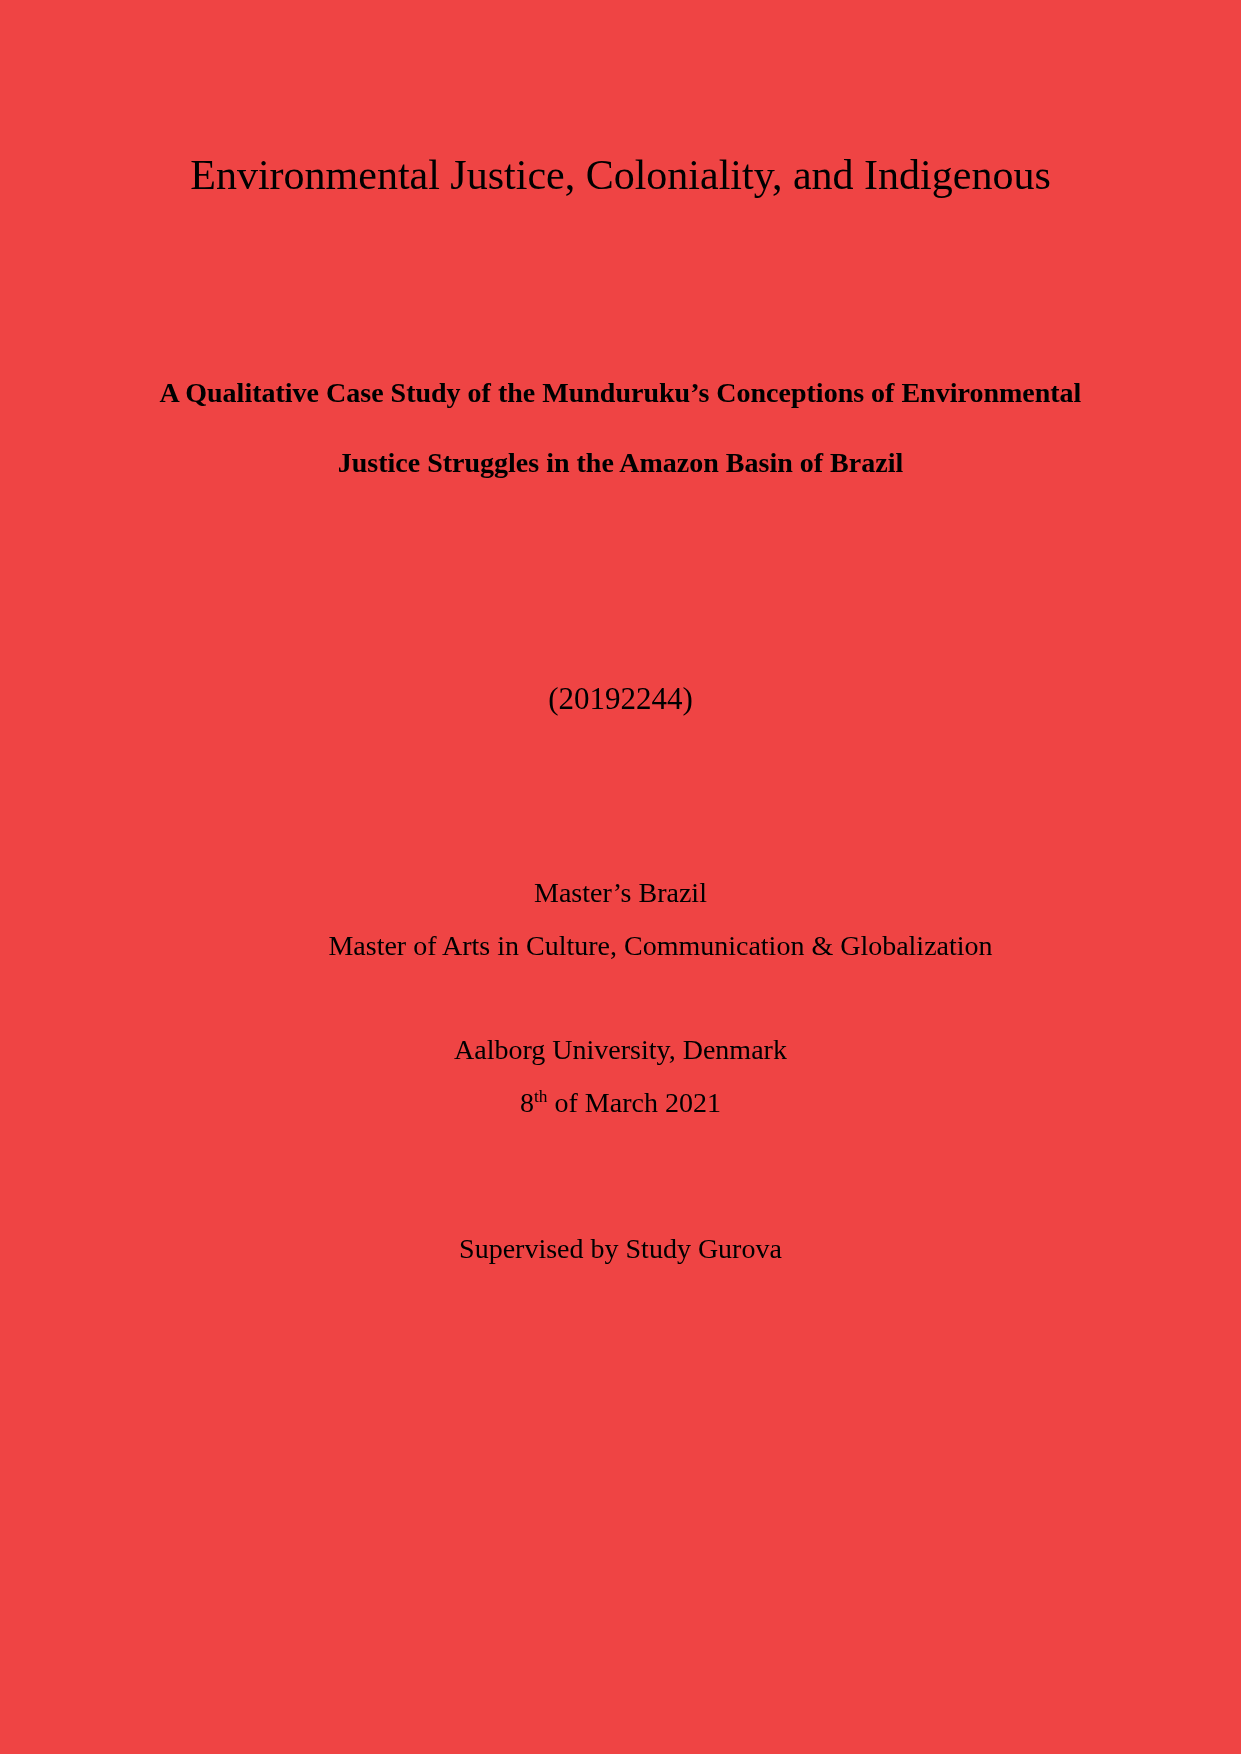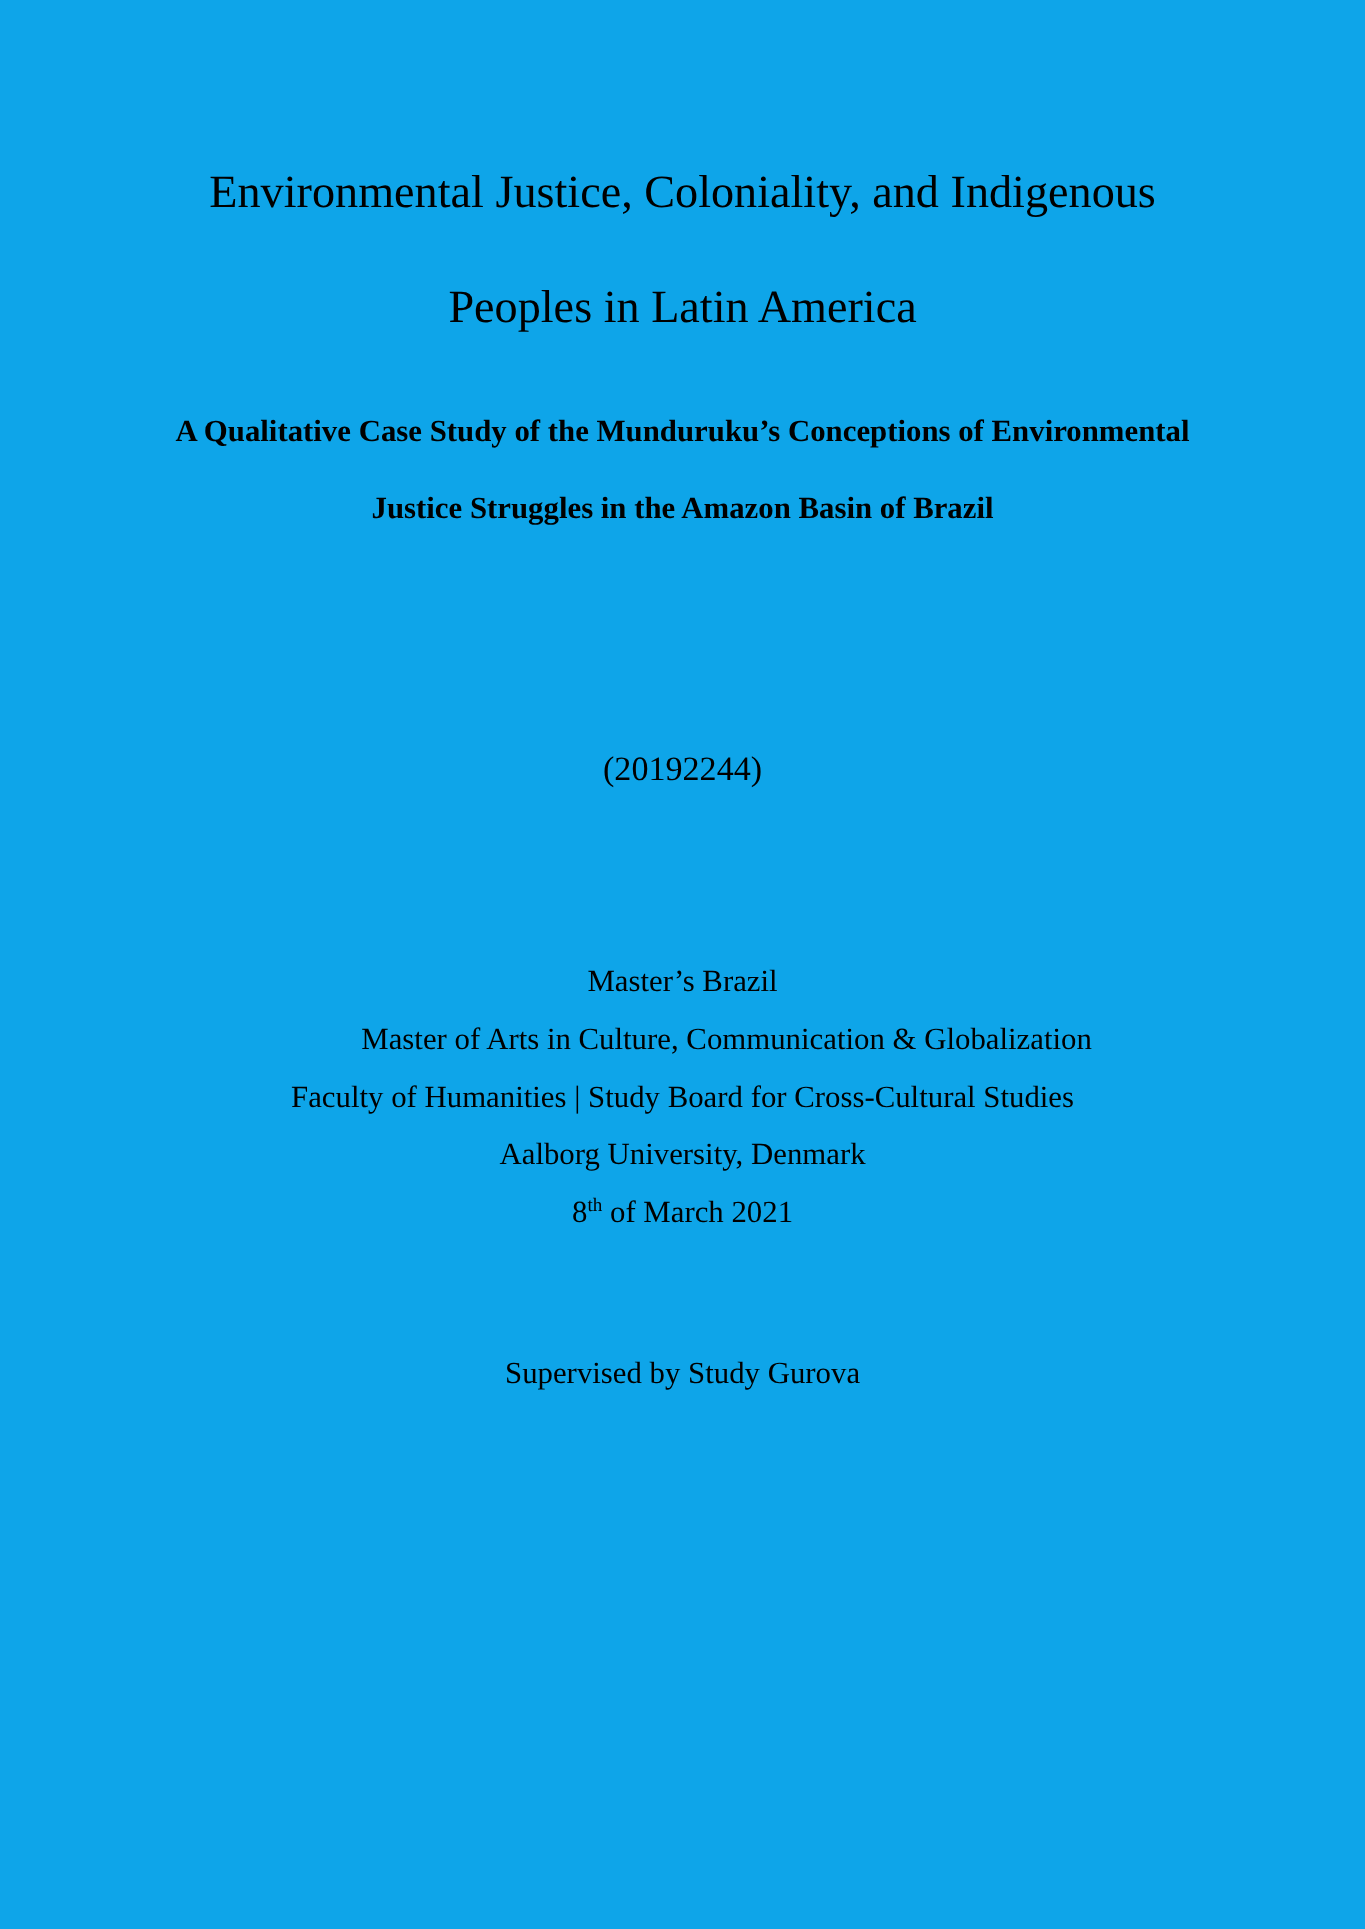--- a/index.html
+++ b/index.html
@@ -5,21 +5,21 @@
   html, body {
     margin: 0;
     padding: 0;
     background: #ffffff;
   }
   .page {
     position: relative;
     width: 1241px;
     height: 1754px;
     margin: 0 auto;
-    background: #0ea5e9;
+    background: #ef4444;
     color: #000000;
     font-family: "Liberation Serif", "DejaVu Serif", serif;
     overflow: hidden;
   }
   .line {
     position: absolute;
     left: 0;
     width: 100%;
     text-align: center;
     white-space: nowrap;
@@ -48,34 +48,32 @@
     line-height: 0;
   }
 </style>
 </head>
 <body>
 
 <div class="page">
 
   <div class="line title-line" style="top: 150px;">Environmental Justice, Coloniality, and Indigenous</div>
 
-  <div class="line title-line" style="top: 255px;">Peoples in Latin America</div>
 
   <div class="line subtitle-line" style="top: 376px;">A Qualitative Case Study of the Munduruku’s Conceptions of Environmental</div>
 
   <div class="line subtitle-line" style="top: 446px;">Justice Struggles in the Amazon Basin of Brazil</div>
 
 
   <div class="line author-line" style="top: 680px;">(20192244)</div>
 
   <div class="line cred-line" style="top: 876px;">Master’s Brazil</div>
 
   <div class="line cred-line" style="top: 929px; margin-left: 40px;">Master of Arts in Culture, Communication &amp; Globalization</div>
 
-  <div class="line cred-line" style="top: 981px;">Faculty of Humanities | Study Board for Cross-Cultural Studies</div>
 
   <div class="line cred-line" style="top: 1033px;">Aalborg University, Denmark</div>
 
   <div class="line cred-line" style="top: 1086px;"><span>8</span><sup>th</sup><span> of March 2021</span></div>
 
   <div class="line cred-line" style="top: 1232px;">Supervised by Study Gurova</div>
 
 </div>
 
 </body></html>

